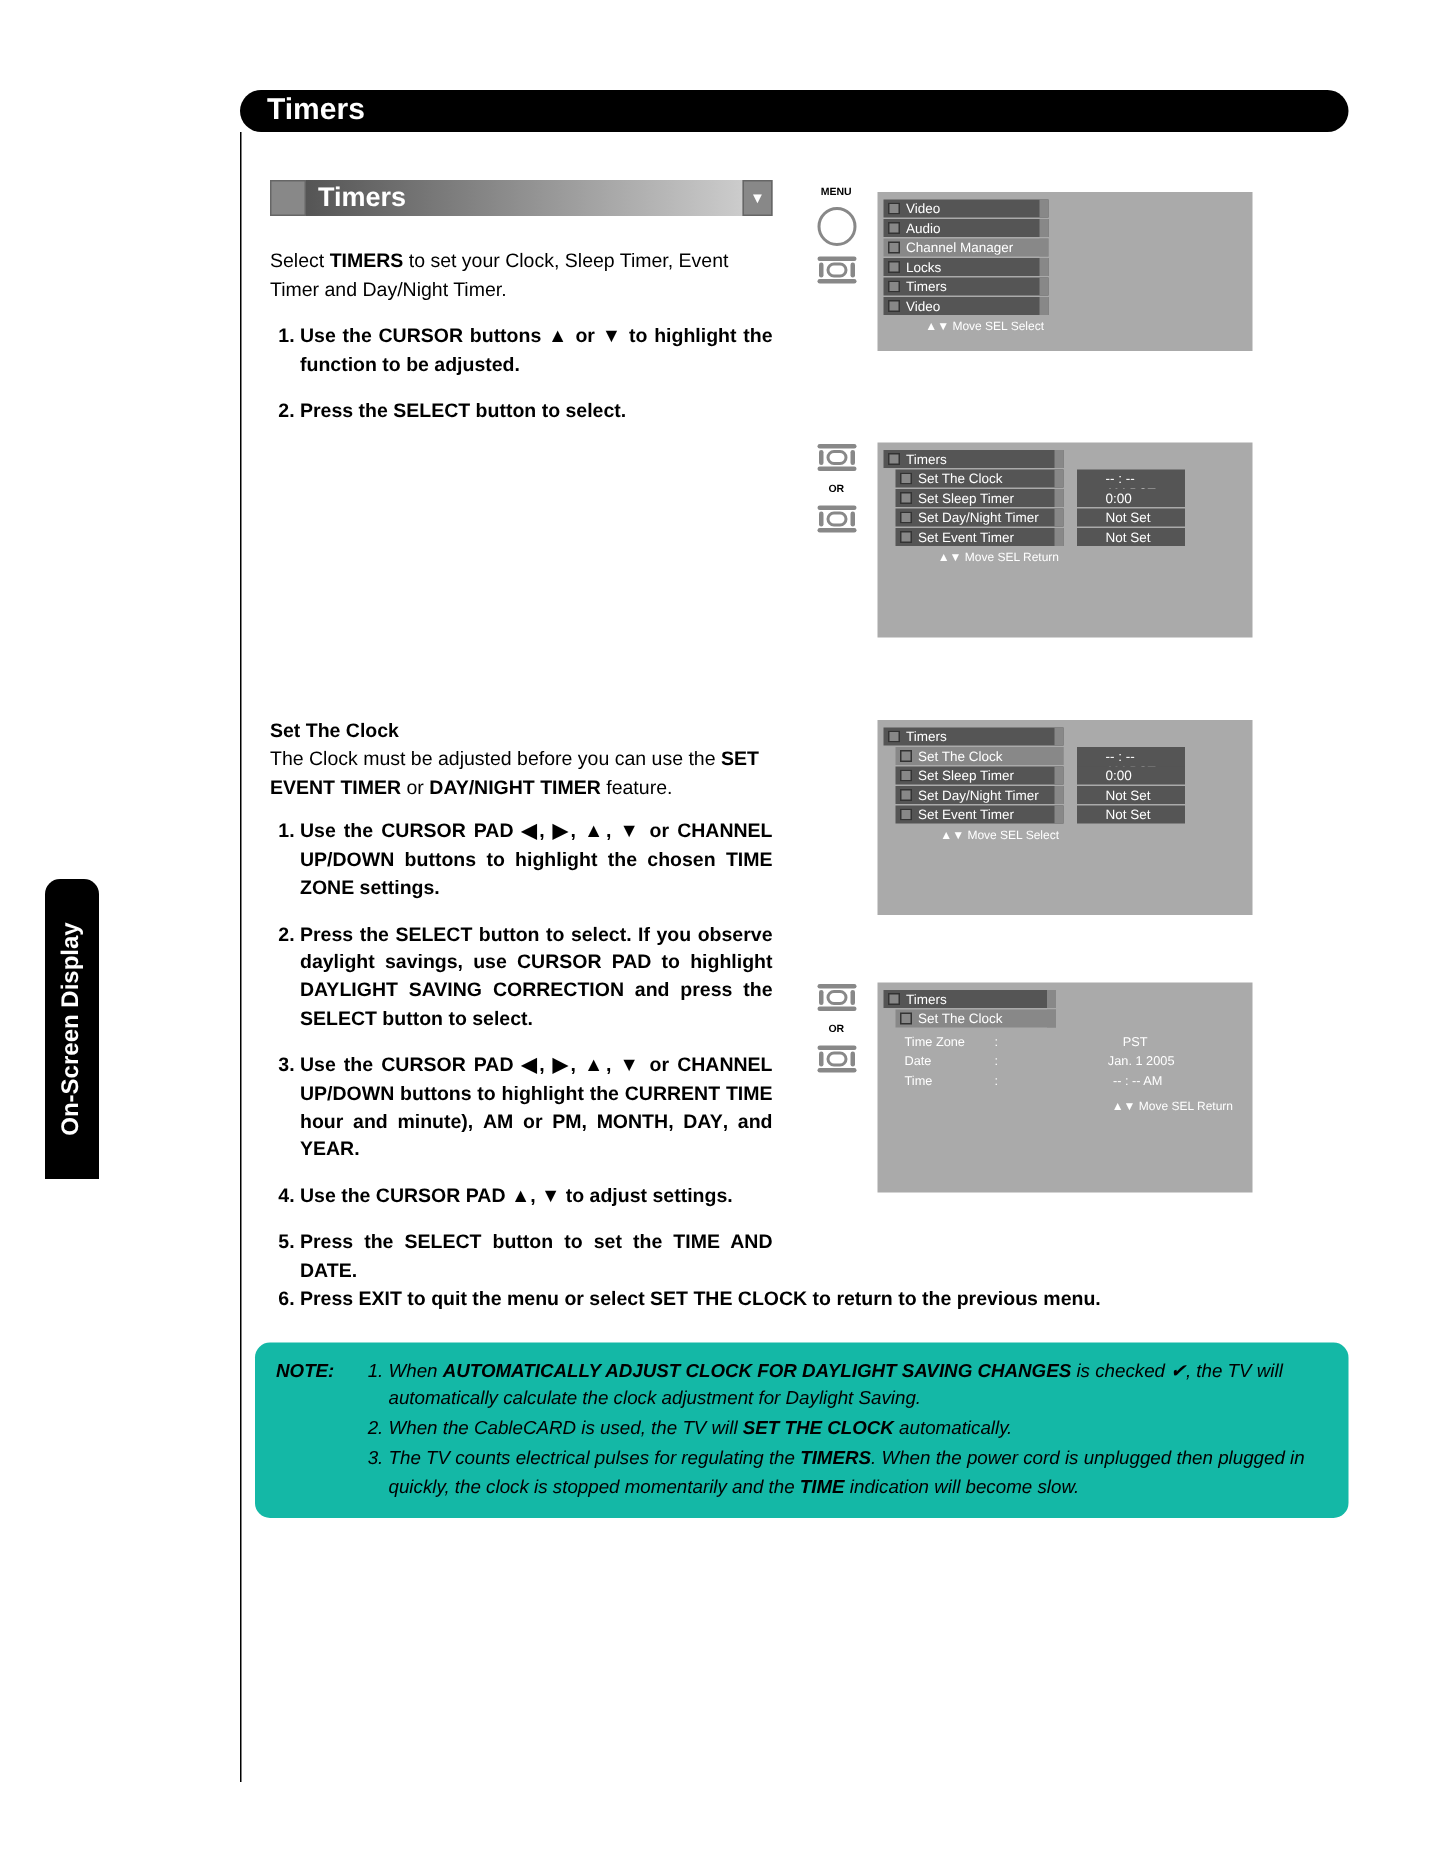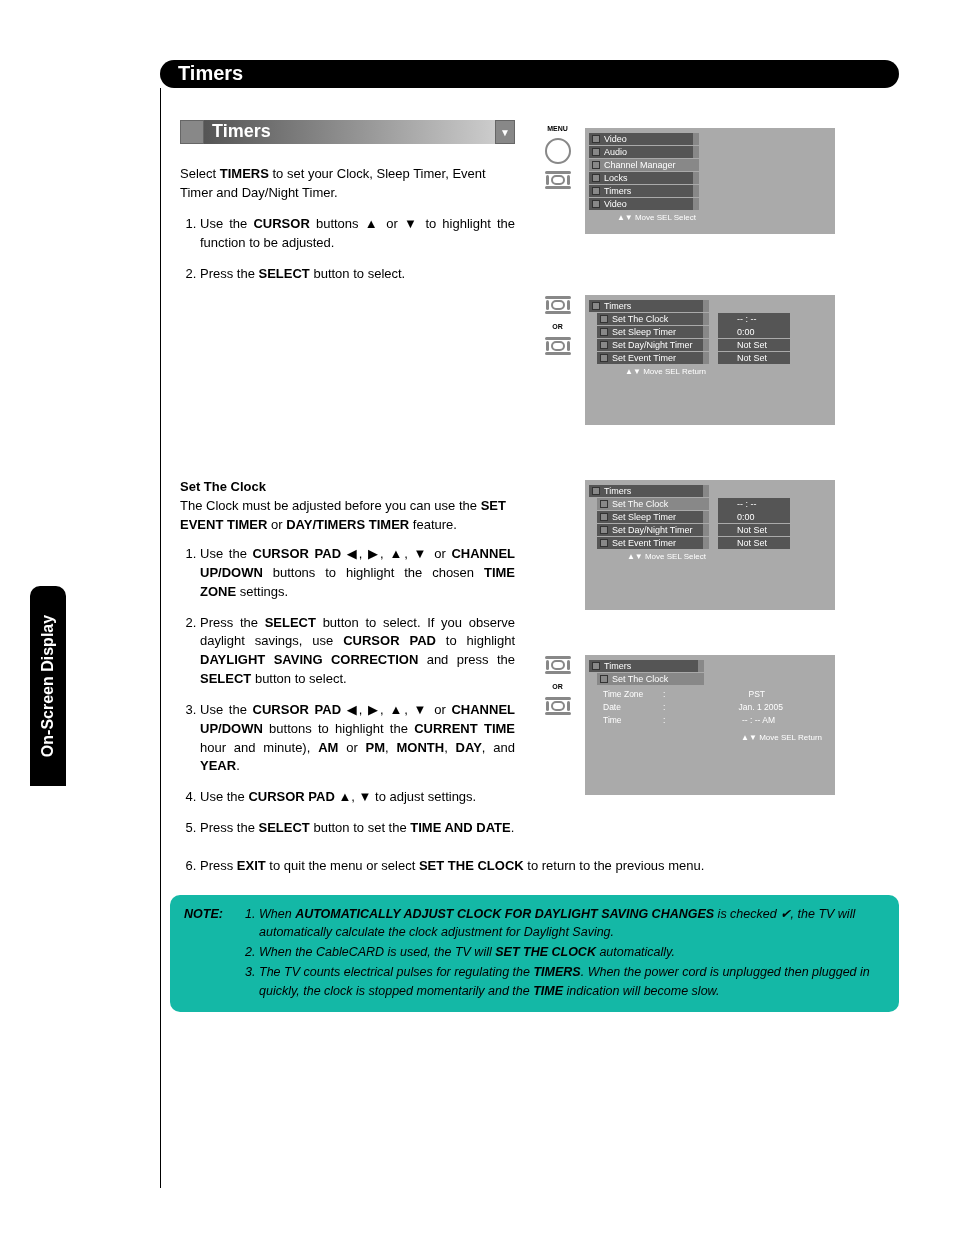--- a/index.html
+++ b/index.html
@@ -72,21 +72,21 @@
     color:#fff; font-size:10px;
     border:1px solid #666;
   }
   .body-text {
     position: absolute;
     left: 180px;
     width: 335px;
     line-height: 1.45;
     font-size: 13px;
   }
-  .body-text ol { padding-left: 20px; }
+  .body-text ol { padding-left: 20px; font-weight: bold; }
   .body-text li { margin-bottom: 12px; text-align: justify; }
   .osd-box {
     position: absolute;
     background: #aaa;
     color: #fff;
     font-size: 9px;
     padding: 4px;
   }
   .osd-box .row {
     display: flex;
@@ -134,21 +134,21 @@
   }
   .note-box .lead { font-weight:bold; font-style:italic; }
   .note-box ol { list-style-position: outside; padding-left: 75px; }
   .note-box li { margin-bottom: 2px; }
   .wide-ol {
     position:absolute;
     left: 180px; right: 60px;
     top: 858px;
     font-size:13px;
   }
-  .wide-ol ol { padding-left:20px; }
+  .wide-ol ol { padding-left:20px;font-weight:bold; }
 </style>
 </head>
 <body>
 
 <div class="page-header">
   <span>Timers</span>
 </div>
 <div class="vline"></div>
 
 <div class="side-tab">
@@ -276,21 +276,21 @@
     </div>
   </div>
 </div>
 <div class="osd-val" style="top:313px; left:718px;">-- : --  AM PST</div>
 <div class="osd-val" style="top:326px; left:718px;">0:00</div>
 <div class="osd-val" style="top:339px; left:718px;">Not Set</div>
 <div class="osd-val" style="top:352px; left:718px;">Not Set</div>
 
 <div class="body-text" style="top:478px;">
   <b>Set The Clock</b><br>
-  <span>The Clock must be adjusted before you can use the </span><b>SET EVENT TIMER</b><span> or </span><b>DAY/TIMERS TIMER</b><span> feature.</span>
+  <span>The Clock must be adjusted before you can use the </span><b>SET EVENT TIMER</b><span> or </span><b>DAY/NIGHT TIMER</b><span> feature.</span>
 </div>
 
 <div class="body-text" style="top:545px;">
   <ol>
     <li>Use the <b>CURSOR PAD</b> ◀, ▶, ▲, ▼ or <b>CHANNEL UP/DOWN</b> buttons to highlight the chosen <b>TIME ZONE</b> settings.</li>
     <li>Press the <b>SELECT</b> button to select. If you observe daylight savings, use <b>CURSOR PAD</b> to highlight <b>DAYLIGHT SAVING CORRECTION</b> and press the <b>SELECT</b> button to select.</li>
     <li>Use the <b>CURSOR PAD</b> ◀, ▶, ▲, ▼ or <b>CHANNEL UP/DOWN</b> buttons to highlight the <b>CURRENT TIME</b> hour and minute), <b>AM</b> or <b>PM</b>, <b>MONTH</b>, <b>DAY</b>, and <b>YEAR</b>.</li>
     <li>Use the <b>CURSOR PAD</b> ▲, ▼ to adjust settings.</li>
     <li>Press the <b>SELECT</b> button to set the <b>TIME AND DATE</b>.</li>
   </ol>

